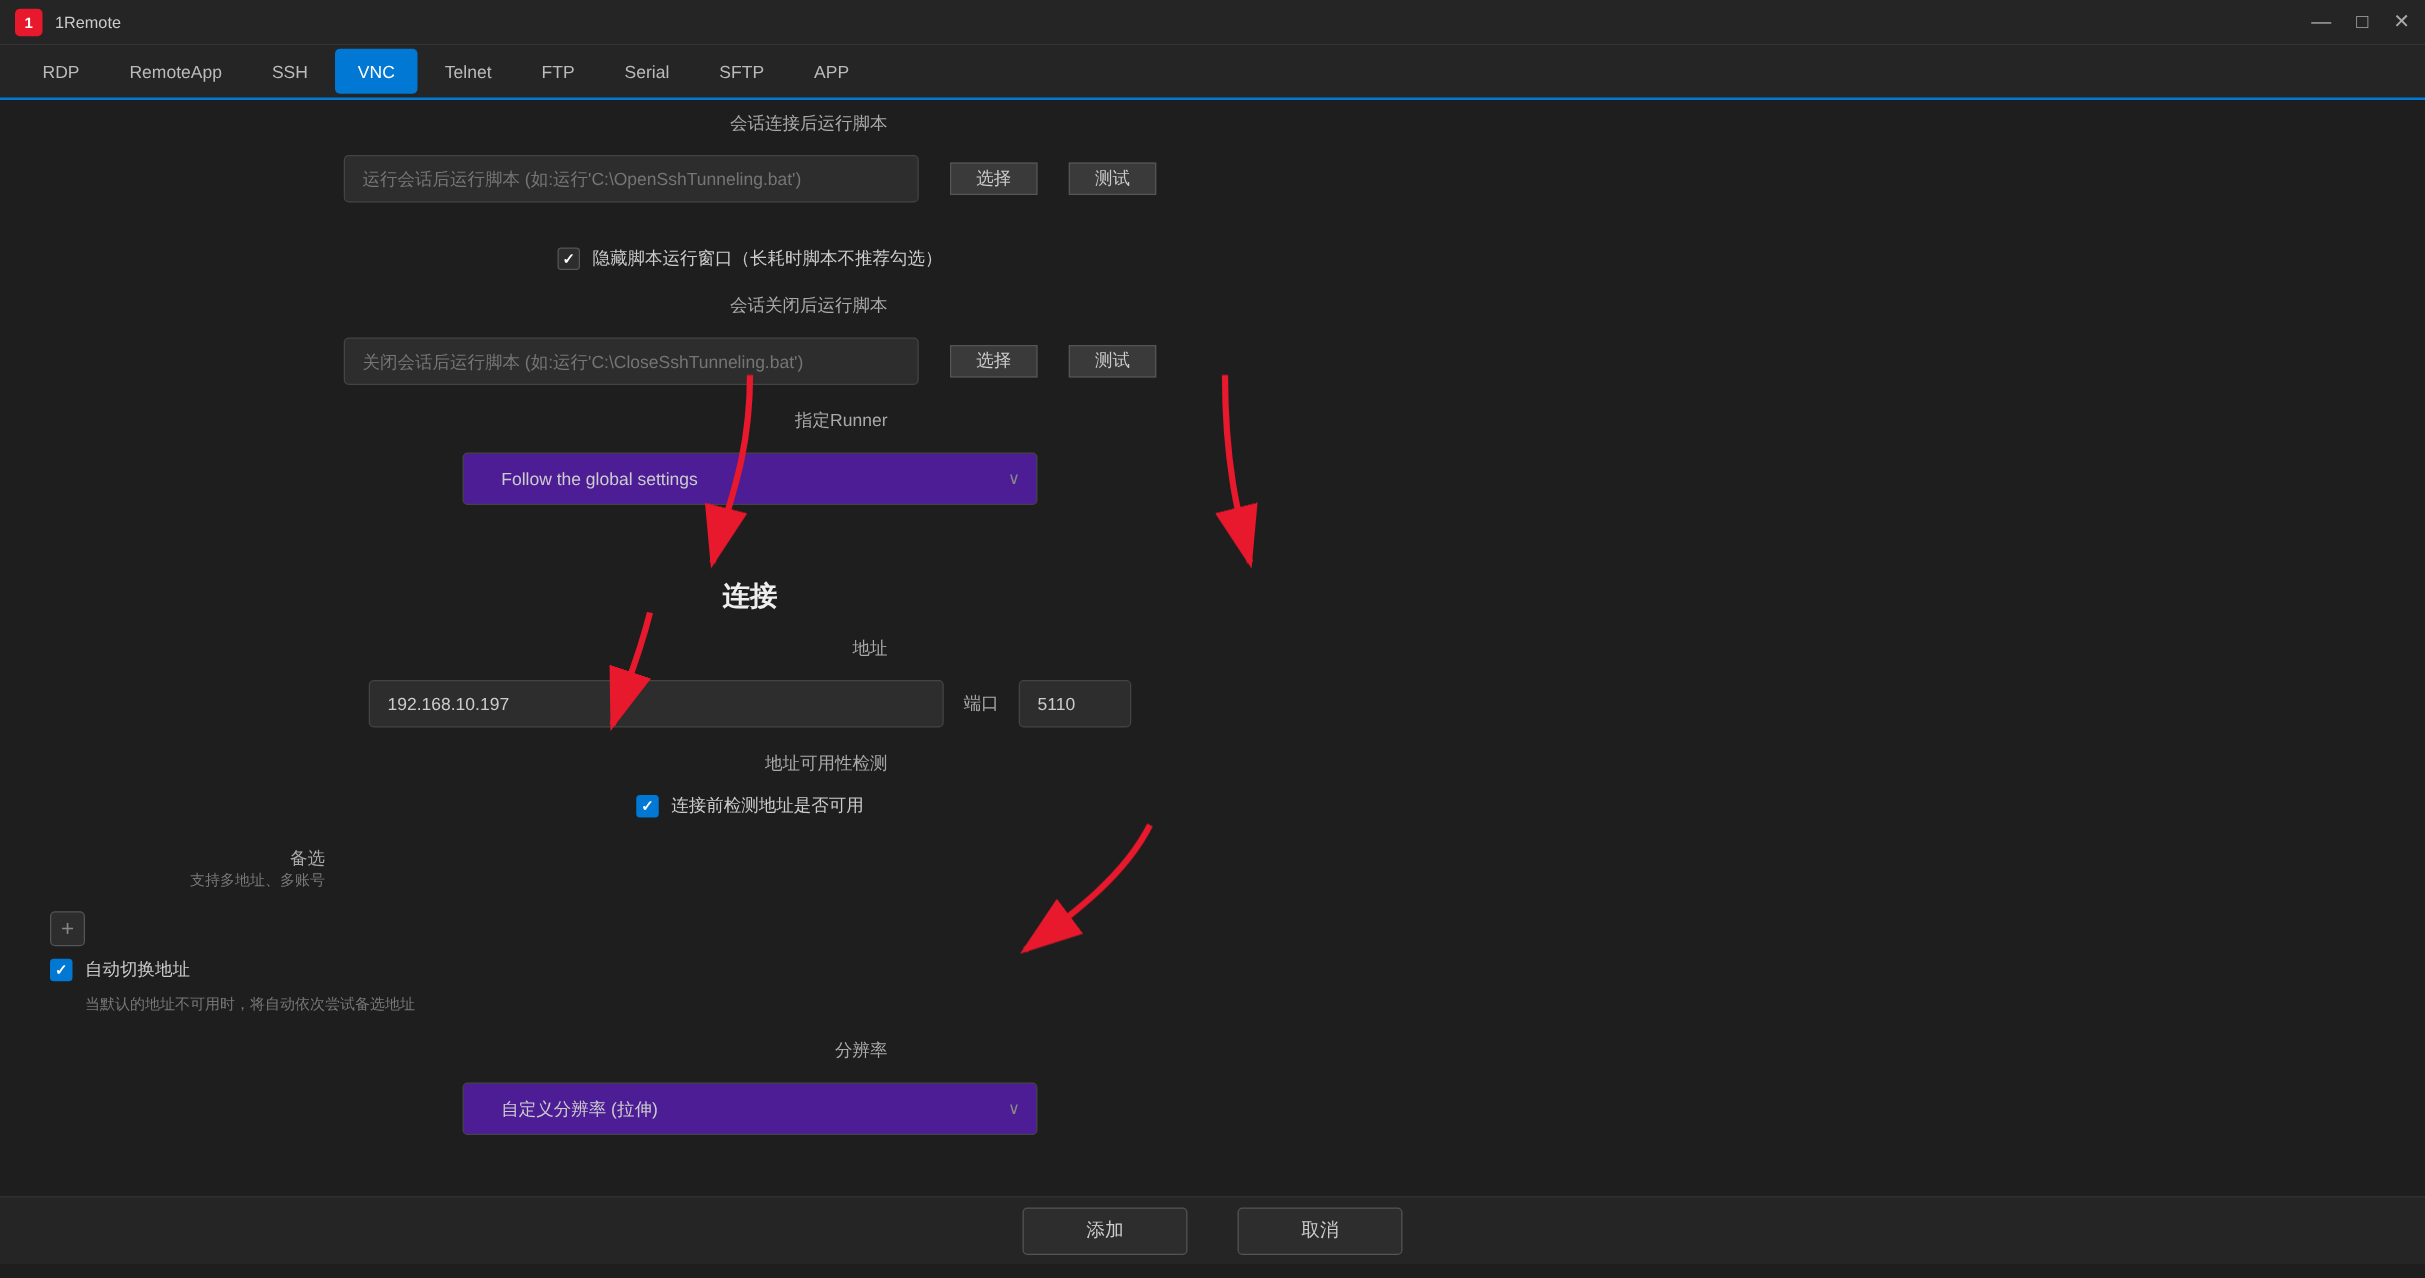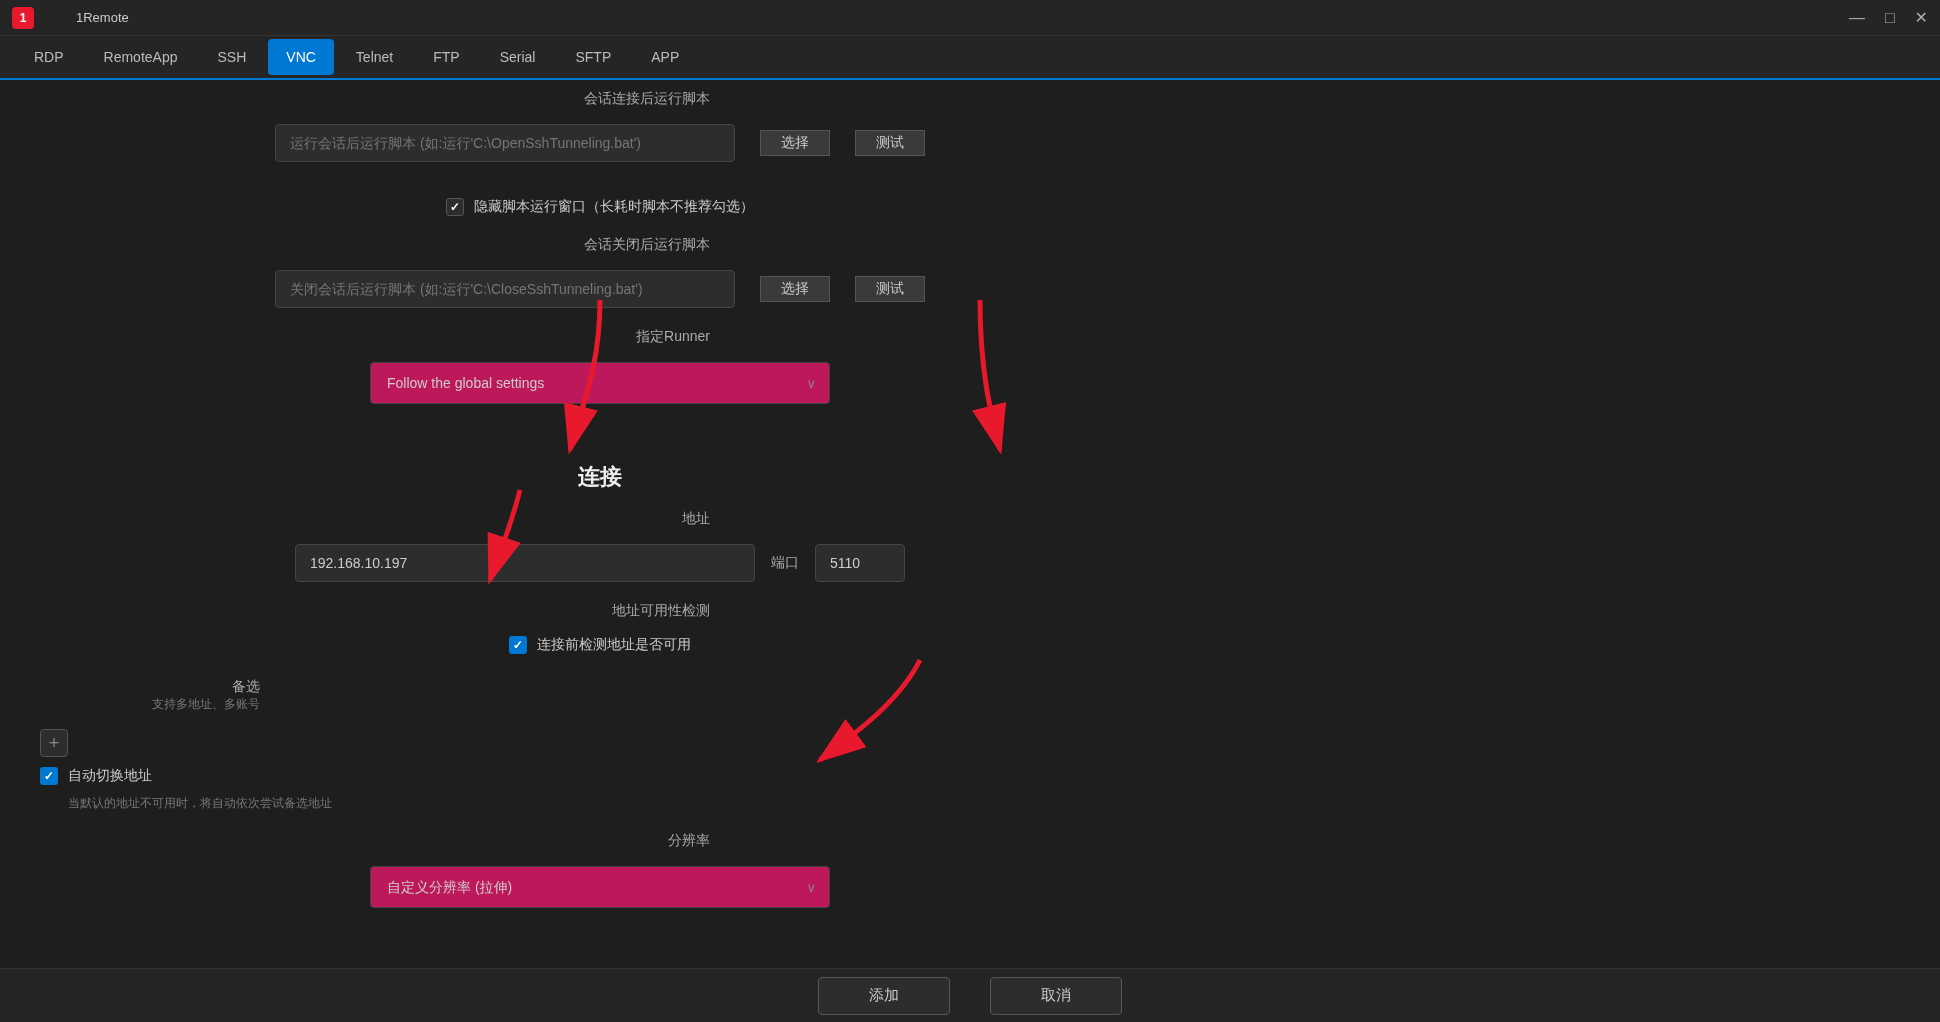--- a/index.html
+++ b/index.html
@@ -32,21 +32,20 @@
       align-items: center;
       justify-content: center;
       color: #fff;
       font-weight: bold;
       font-size: 12px;
       margin-right: 10px;
     }
     .title-bar-text {
       color: #ccc;
       font-size: 13px;
-      margin-left: 32px;
     }
     .title-bar-controls {
       position: absolute;
       right: 12px;
       display: flex;
       gap: 20px;
       align-items: center;
     }
     .title-bar-btn {
       color: #aaa;
@@ -119,25 +118,25 @@
       padding: 8px 14px;
       font-size: 14px;
       outline: none;
       height: 38px;
     }
 
     .form-input.wide { width: 460px; }
     .form-input.port { width: 90px; }
 
     .form-select {
-      background: #be185d;
+      background: #4c1d95;
       border: 1px solid #444;
       border-radius: 4px;
       color: #ccc;
-      padding: 8px 16px;
+      padding: 8px 30px;
       font-size: 14px;
       height: 42px;
       width: 460px;
       outline: none;
       appearance: none;
       -webkit-appearance: none;
       cursor: pointer;
       position: relative;
     }
 
@@ -247,21 +246,21 @@
       display: flex;
       align-items: center;
       justify-content: center;
       cursor: pointer;
       font-size: 18px;
     }
 
     
     .bottom-bar {
       position: fixed;
-      bottom: 0;
+      bottom: 11px;
       left: 0;
       width: 1940px;
       height: 54px;
       background: #252526;
       border-top: 1px solid #333;
       display: flex;
       align-items: center;
       justify-content: center;
       gap: 40px;
     }

